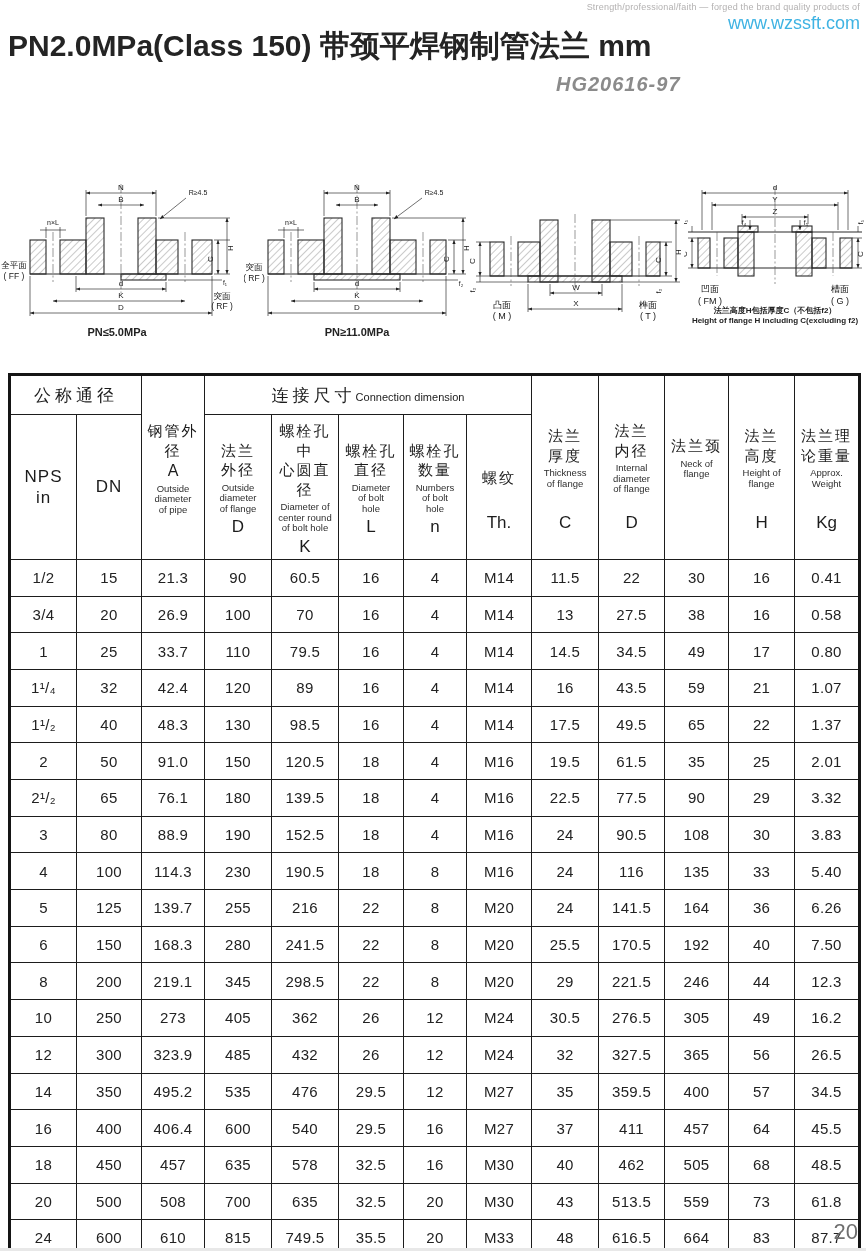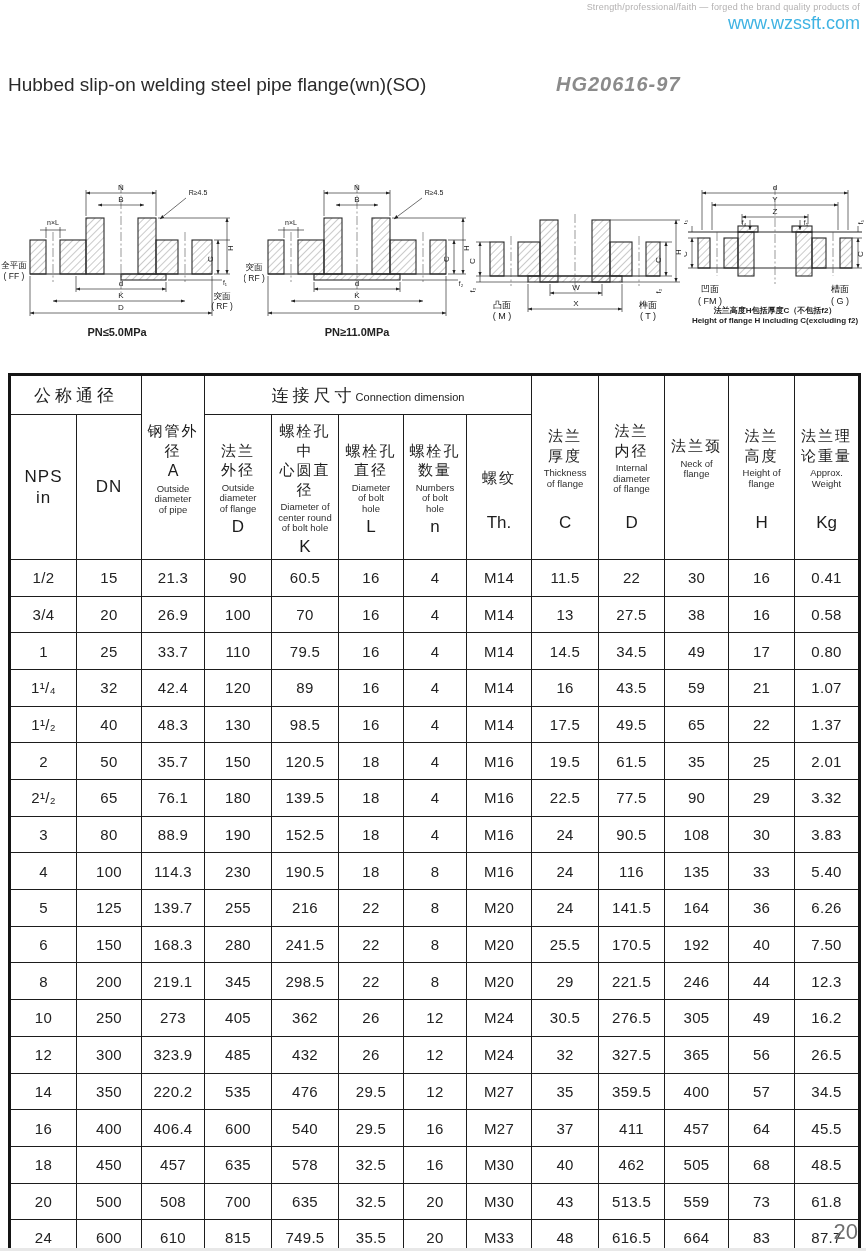--- a/index.html
+++ b/index.html
@@ -46,21 +46,21 @@
   .big{font-size:17px;letter-spacing:1px;white-space:pre-line;line-height:1.25}
   .pageno{position:absolute;top:1219px;right:8px;font-size:22px;color:#6f6f6f}
 </style>
 </head>
 <body>
 
 <div class="page">
 
   <div class="tagline">Strength/professional/faith — forged the brand quality products of</div>
   <div class="website">www.wzssft.com</div>
-  <div class="subtitle">Hubbed slip-on welding steel pipe flange(wn)(SO)</div>
+  <h1 class="title">PN2.0MPa(Class 150) 带颈平焊钢制管法兰  mm</h1>
   <div class="standard">HG20616-97</div>
 
   <div class="drawings">
 
     <figure class="fig1">
       <svg viewBox="0 0 234 152" width="234" height="152">
         <defs>
           <pattern id="h1" patternUnits="userSpaceOnUse" width="5" height="5" patternTransform="rotate(45)">
             <line class="hl" x1="0" y1="0" x2="0" y2="5"></line>
           </pattern>
@@ -524,21 +524,21 @@
           <td>M14</td>
           <td>17.5</td>
           <td>49.5</td>
           <td>65</td>
           <td>22</td>
           <td>1.37</td>
         </tr>
         <tr>
           <td>2</td>
           <td>50</td>
-          <td>35.7</td>
+          <td>91.0</td>
           <td>150</td>
           <td>120.5</td>
           <td>18</td>
           <td>4</td>
           <td>M16</td>
           <td>19.5</td>
           <td>61.5</td>
           <td>35</td>
           <td>25</td>
           <td>2.01</td>
@@ -659,21 +659,21 @@
           <td>M24</td>
           <td>32</td>
           <td>327.5</td>
           <td>365</td>
           <td>56</td>
           <td>26.5</td>
         </tr>
         <tr>
           <td>14</td>
           <td>350</td>
-          <td>220.2</td>
+          <td>495.2</td>
           <td>535</td>
           <td>476</td>
           <td>29.5</td>
           <td>12</td>
           <td>M27</td>
           <td>35</td>
           <td>359.5</td>
           <td>400</td>
           <td>57</td>
           <td>34.5</td>

